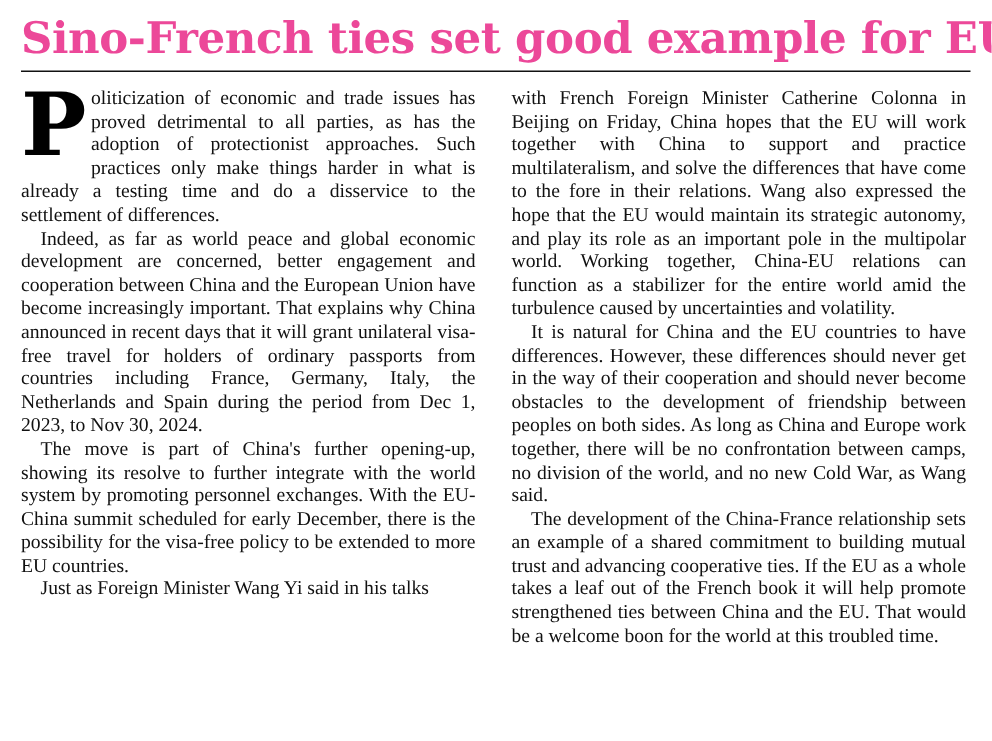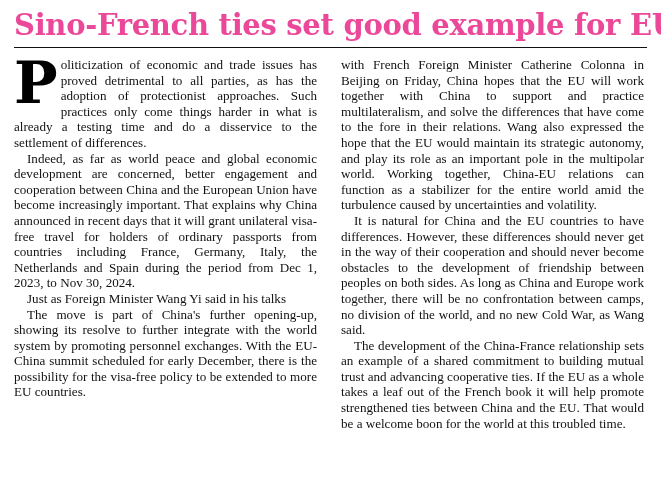--- a/index.html
+++ b/index.html
@@ -72,24 +72,24 @@
 <body>
 
 <div class="page">
 
   <h1 class="headline">Sino-French ties set good example for EU</h1>
   <hr class="rule">
 
   <div class="columns">
 
     <div class="col">
-      <p class="first"><span class="dropcap">P</span><span>oliticization of economic and trade issues has proved detrimental to all parties, as has the adoption of protectionist approaches. Such practices only come things harder in what is already a testing time and do a disservice to the settlement of differences.</span></p>
+      <p class="first"><span class="dropcap">P</span><span>oliticization of economic and trade issues has proved detrimental to all parties, as has the adoption of protectionist approaches. Such practices only make things harder in what is already a testing time and do a disservice to the settlement of differences.</span></p>
       <p>Indeed, as far as world peace and global economic development are concerned, better engagement and cooperation between China and the European Union have become increasingly important. That explains why China announced in recent days that it will grant unilateral visa-free travel for holders of ordinary passports from countries including France, Germany, Italy, the Netherlands and Spain during the period from Dec 1, 2023, to Nov 30, 2024.</p>
+      <p>The move is part of China's further opening-up, showing its resolve to further integrate with the world system by promoting personnel exchanges. With the EU-China summit scheduled for early December, there is the possibility for the visa-free policy to be extended to more EU countries.</p>
       <p>Just as Foreign Minister Wang Yi said in his talks</p>
-      <p>The move is part of China's further opening-up, showing its resolve to further integrate with the world system by promoting personnel exchanges. With the EU-China summit scheduled for early December, there is the possibility for the visa-free policy to be extended to more EU countries.</p>
     </div>
 
     <div class="col">
       <p class="first">with French Foreign Minister Catherine Colonna in Beijing on Friday, China hopes that the EU will work together with China to support and practice multilateralism, and solve the differences that have come to the fore in their relations. Wang also expressed the hope that the EU would maintain its strategic autonomy, and play its role as an important pole in the multipolar world. Working together, China-EU relations can function as a stabilizer for the entire world amid the turbulence caused by uncertainties and volatility.</p>
       <p>It is natural for China and the EU countries to have differences. However, these differences should never get in the way of their cooperation and should never become obstacles to the development of friendship between peoples on both sides. As long as China and Europe work together, there will be no confrontation between camps, no division of the world, and no new Cold War, as Wang said.</p>
       <p>The development of the China-France relationship sets an example of a shared commitment to building mutual trust and advancing cooperative ties. If the EU as a whole takes a leaf out of the French book it will help promote strengthened ties between China and the EU. That would be a welcome boon for the world at this troubled time.</p>
     </div>
 
   </div>
 </div>

